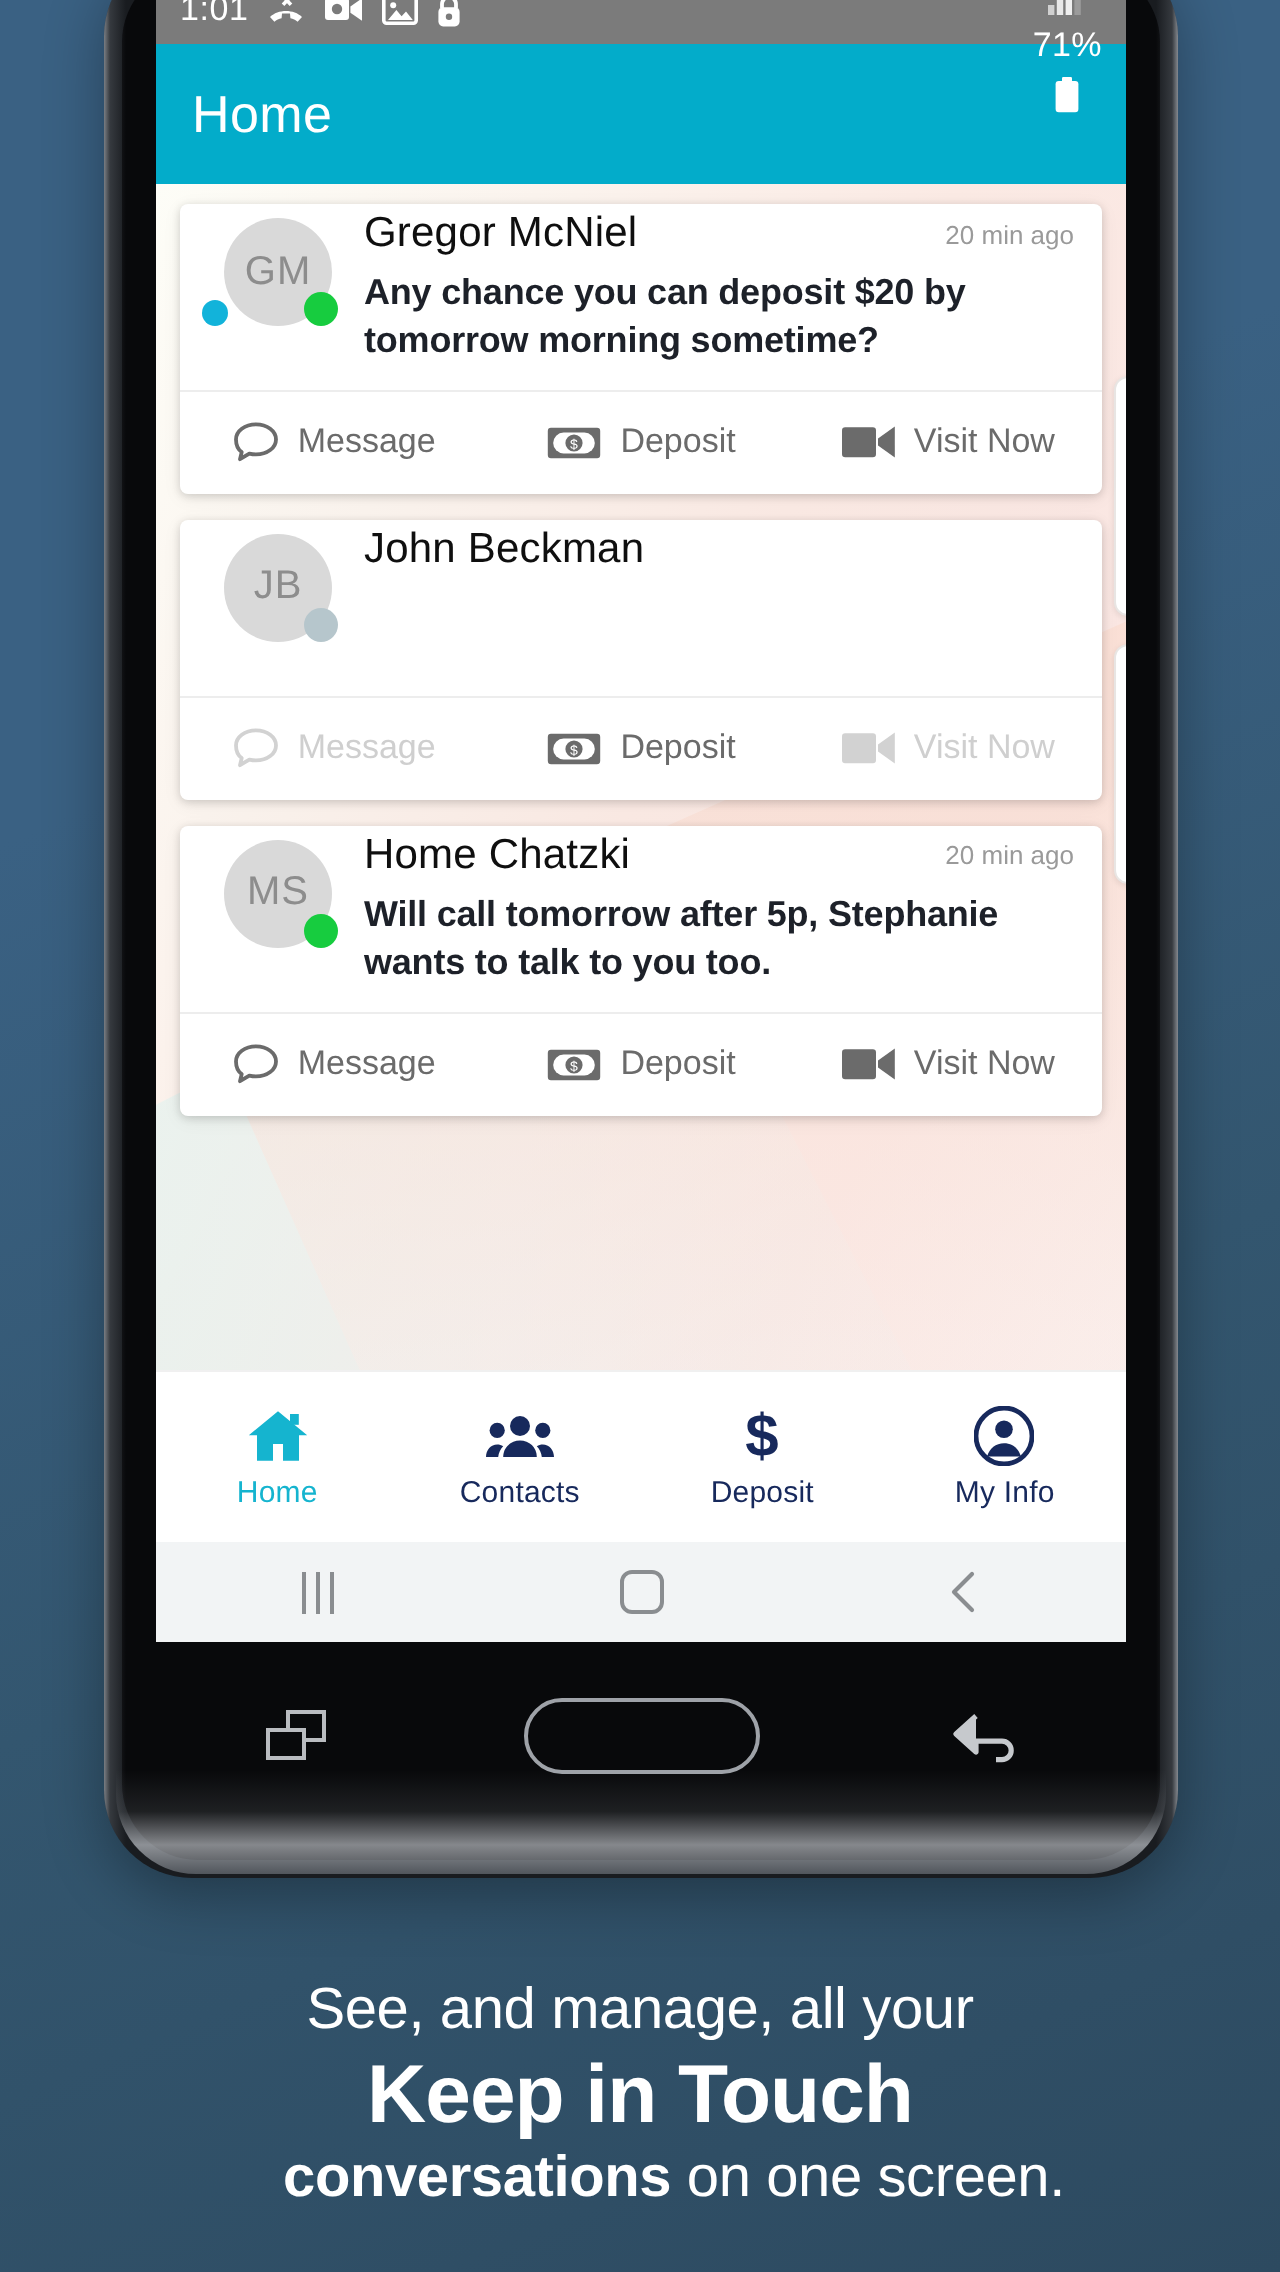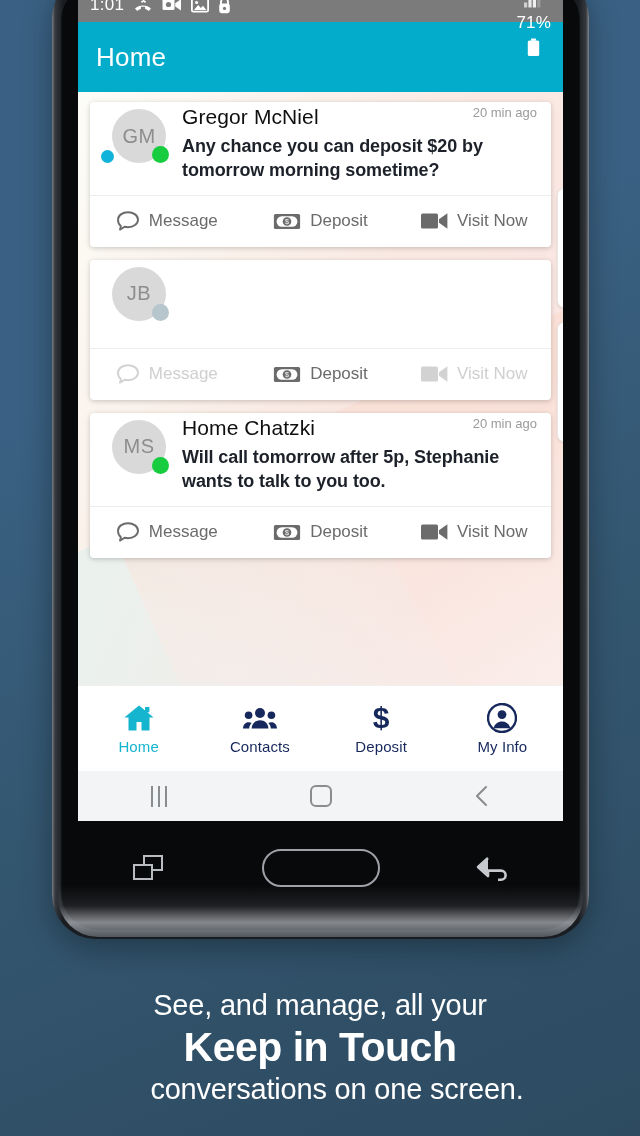--- a/index.html
+++ b/index.html
@@ -252,21 +252,21 @@
     bottom: 0px;
     width: 17px;
     height: 17px;
     border-radius: 50%;
     background: #17cc3f;
   }
   .presence.offline { background: #b6c6cc; }
   .card-text { flex: 1; padding-left: 16px; min-width: 0; }
   .card-row-top {
     display: flex;
-    align-items: flex-start;
+    align-items: center;
     justify-content: space-between;
     gap: 8px;
   }
   .contact-name {
     font-size: 21px;
     color: #0f0f0f;
     letter-spacing: 0.1px;
     white-space: nowrap;
   }
   .time-ago {
@@ -369,21 +369,21 @@
     font-weight: normal;
     line-height: 1.28;
     letter-spacing: -0.2px;
   }
   #caption-sub-2 {
     font-size: 29px;
     font-weight: normal;
     line-height: 1.28;
     letter-spacing: -0.2px;
   }
-  #caption-sub-2 b { font-weight: normal; margin-left: 34px; }
+  #caption-sub-2 b { font-weight: bold; margin-left: 34px; }
 </style>
 </head>
 <body>
 
 <div id="phone-device">
   <div id="phone-body-inner"></div>
   <div id="phone-rim"></div>
   <div id="phone-chin-gloss"></div>
 
   <div id="screen">
@@ -489,20 +489,27 @@
               <span>Visit Now</span>
             </div>
             </div>
   </div>
           <div class="conv-card">
 
     <div class="card-main">
       <div class="avatar-wrap">
         <div class="avatar">JB</div>
         <span class="presence offline"></span>
+      </div>
+      <div class="card-text">
+        <div class="card-row-top">
+          <span class="contact-name">John Beckman</span>
+
+        </div>
+
       </div>
     </div>
     <div class="card-actions">
               <div class="action-btn is-disabled">
               <span>
                   <svg width="24" height="22" viewBox="0 0 24 22">
                     <path d="M12 2.2c5.6 0 10 3.3 10 7.5s-4.4 7.5-10 7.5c-1.2 0-2.3-.15-3.35-.42L4 19.6l.85-3.55C3.05 14.7 2 12.5 2 9.7c0-4.2 4.4-7.5 10-7.5z" fill="none" stroke="#d2d2d2" stroke-width="1.9" stroke-linejoin="round"></path>
                   </svg>
                 </span>
               <span>Message</span>

